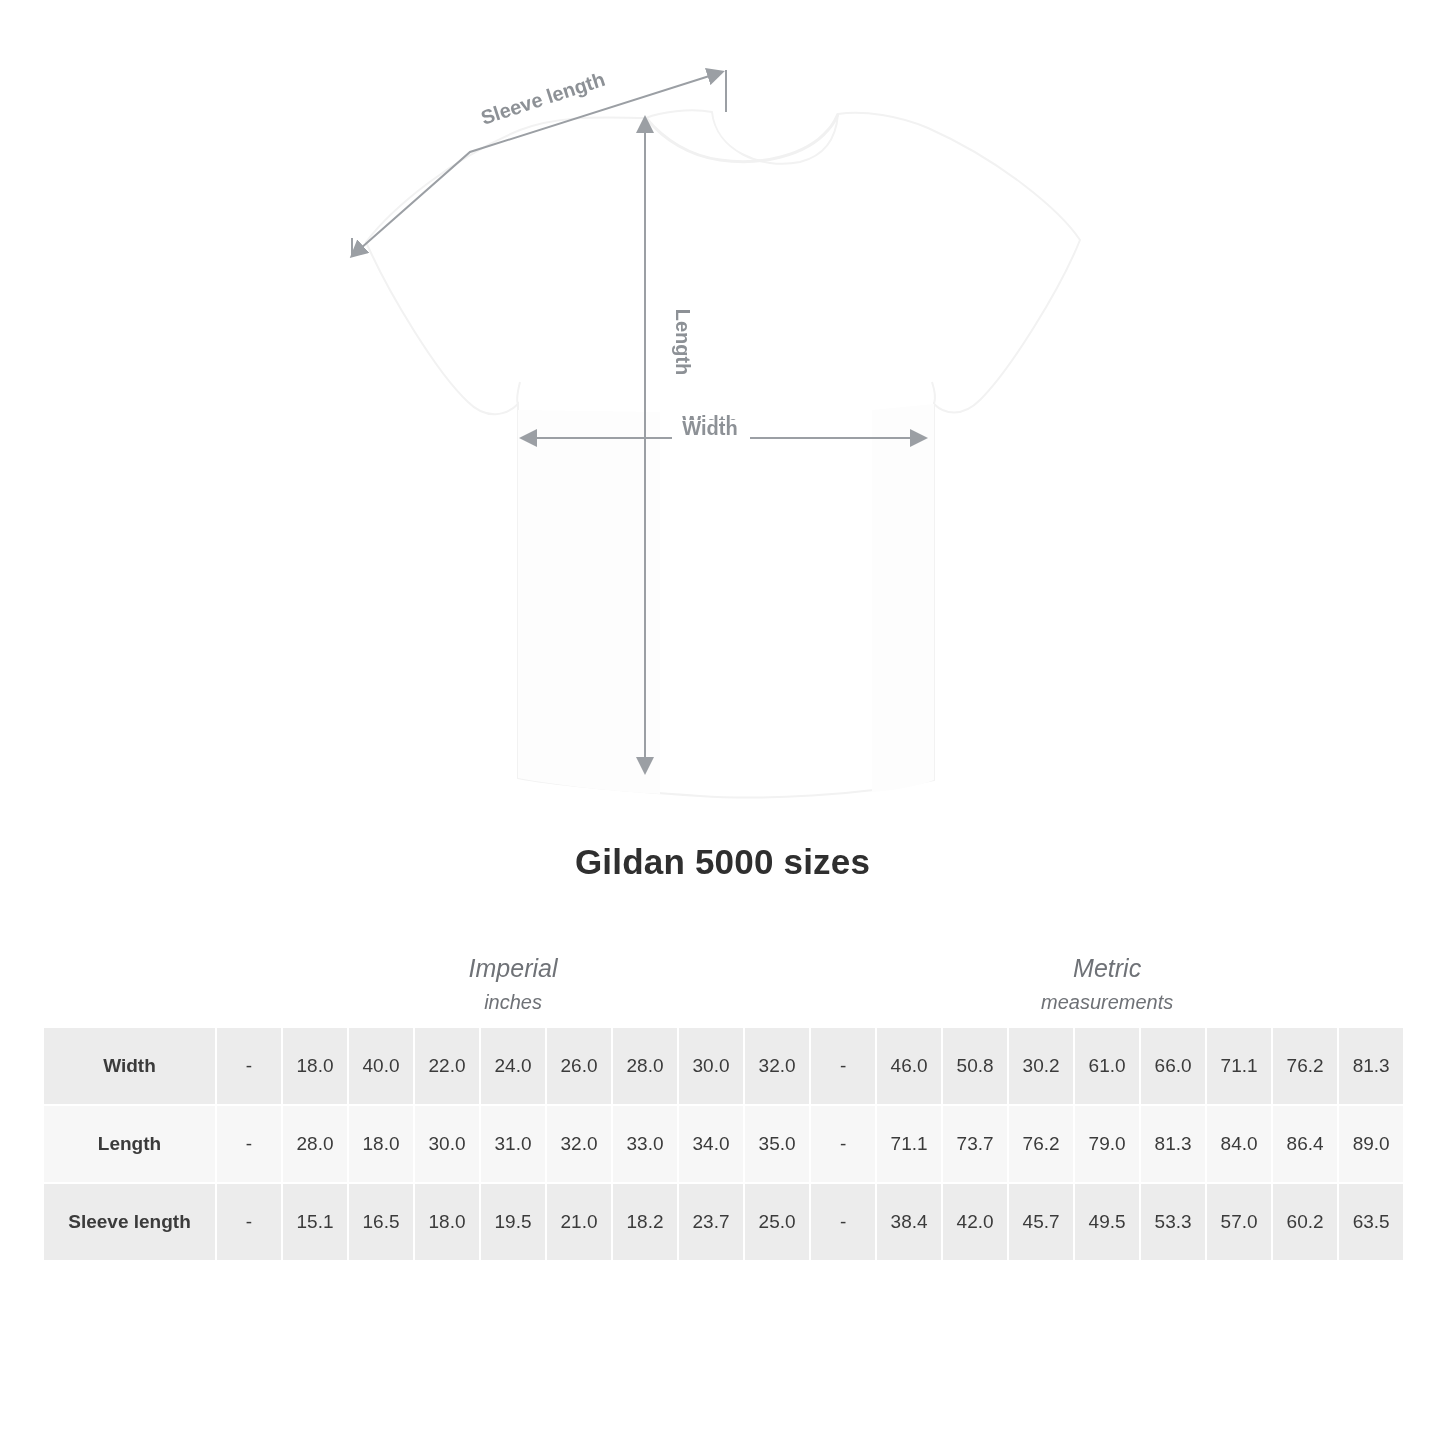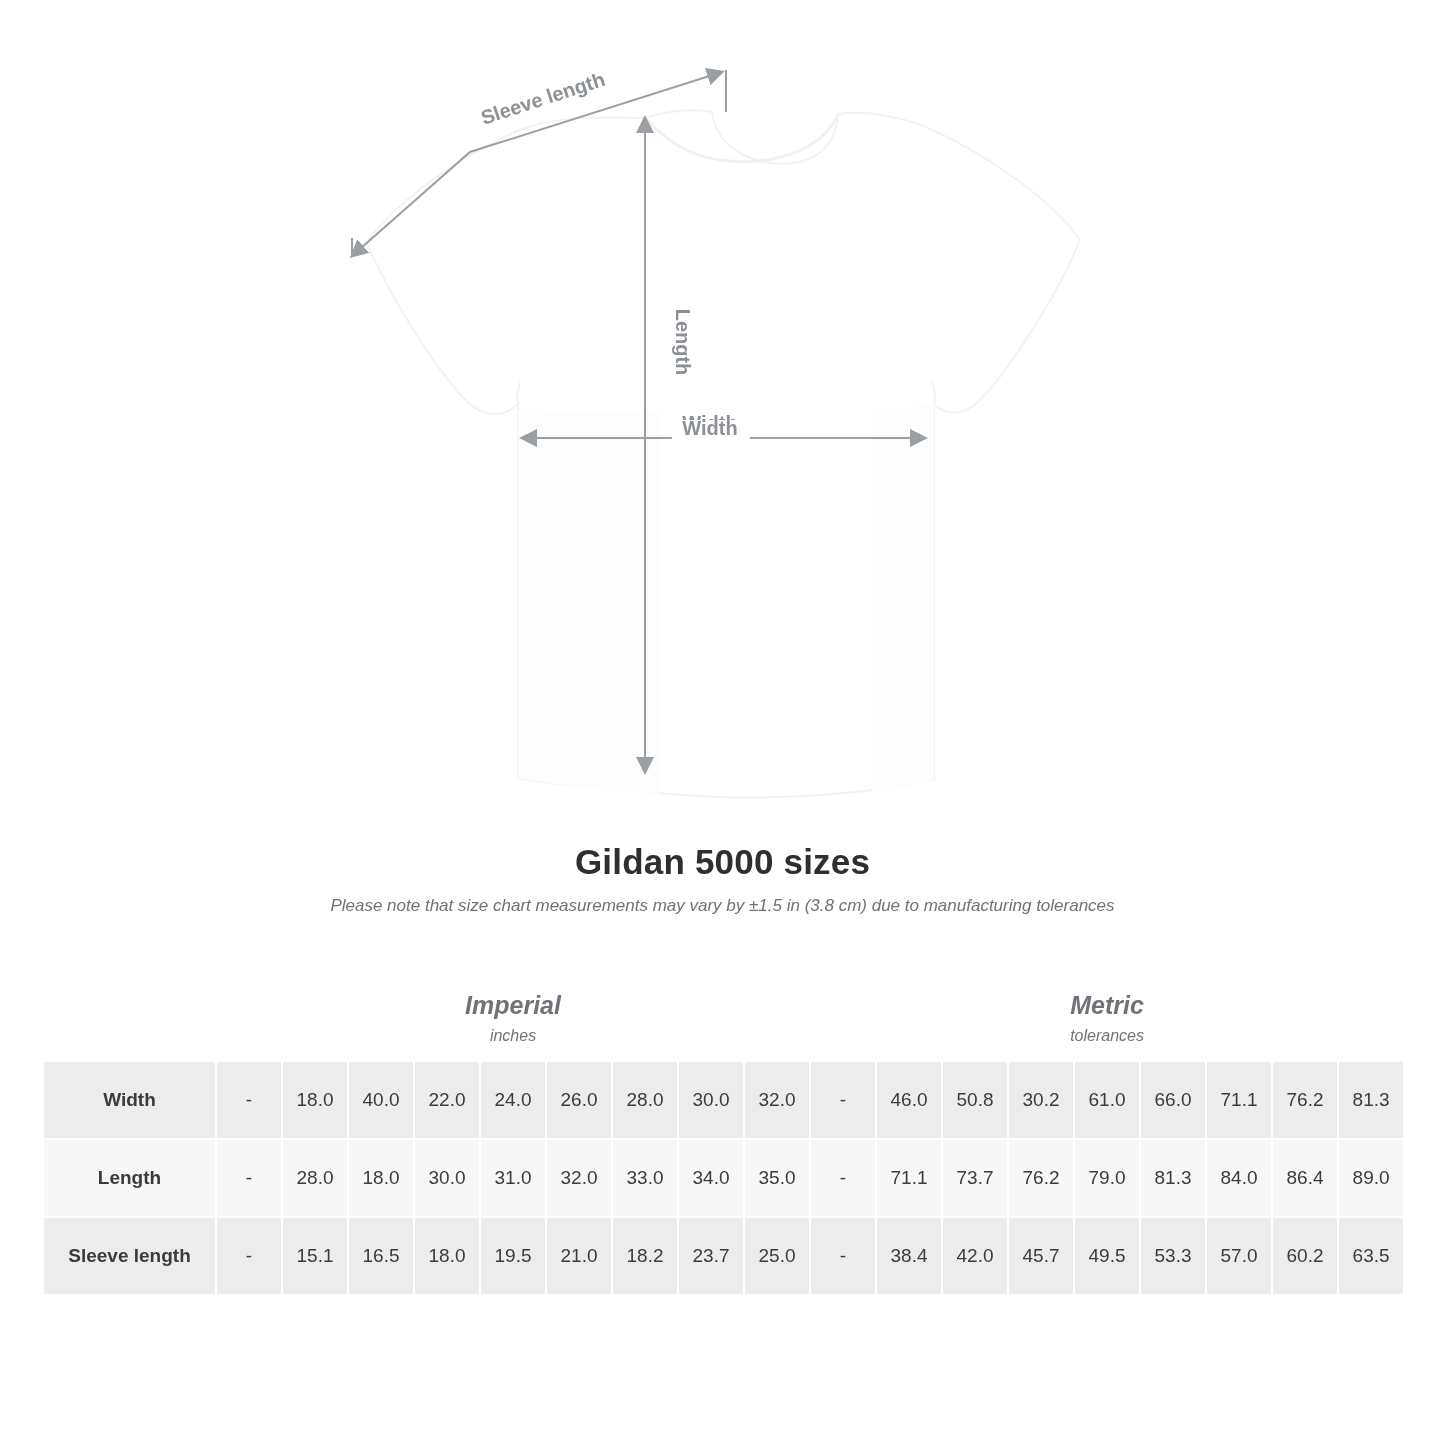--- a/index.html
+++ b/index.html
@@ -66,27 +66,27 @@
     color: #3b3b3b;
     background: #ffffff;
   }
   .unit-head {
     background: #e9e9e9;
     height: 108px;
   }
   .unit-head .u-name {
     font-size: 25px;
     font-style: italic;
-    font-weight: bold;
+    font-weight: normal;
     color: #6f7277;
     line-height: 1.25;
     margin-top: 31px;
   }
   .unit-head .u-sub {
-    font-size: 16px;
+    font-size: 20px;
     font-style: italic;
     color: #6f7277;
     line-height: 1.8;
   }
   .spacer-cell {
     background: #e9e9e9;
     border: 2px solid #ffffff;
   }
   tr.head-row td {
     background: #f4f4f4;
@@ -176,21 +176,20 @@
       <text x="676" y="342" transform="rotate(90 676 342)" font-family="Liberation Sans, sans-serif" font-size="20" font-weight="bold" fill="#8d9196" text-anchor="middle">Length</text>
 
       <text x="710" y="430" font-family="Liberation Sans, sans-serif" font-size="20" font-weight="bold" fill="#8d9196" text-anchor="middle">Width</text>
 
       <rect x="672" y="420" width="78" height="22" fill="#ffffff"></rect>
       <text x="710" y="430" font-family="Liberation Sans, sans-serif" font-size="20" font-weight="bold" fill="#8d9196" text-anchor="middle" dominant-baseline="middle">Width</text>
     </svg>
   </div>
 
   <h1 class="chart-title">Gildan 5000 sizes</h1>
-  <p class="chart-subtitle">Please note that size chart measurements may vary by ±1.5 in (3.8 cm) due to manufacturing tolerances</p>
 
   <div class="table-wrap">
     <table class="size-table">
       <colgroup>
         <col style="width:173px">
         <col style="width:66px">
           <col style="width:66px">
           <col style="width:66px">
         <col style="width:66px">
           <col style="width:66px">
@@ -211,21 +210,21 @@
       <tbody>
 
         <tr>
           <td class="spacer-cell"></td>
           <td class="unit-head" colspan="9">
             <div class="u-name">Imperial</div>
             <div class="u-sub">inches</div>
           </td>
           <td class="unit-head" colspan="9">
             <div class="u-name">Metric</div>
-            <div class="u-sub">tolerances</div>
+            <div class="u-sub">measurements</div>
           </td>
         </tr>
 
 
         <tr class="body-row shade">
           <td class="rowlabel">Width</td>
           <td>-</td>
           <td>18.0</td>
           <td>40.0</td>
           <td>22.0</td>

